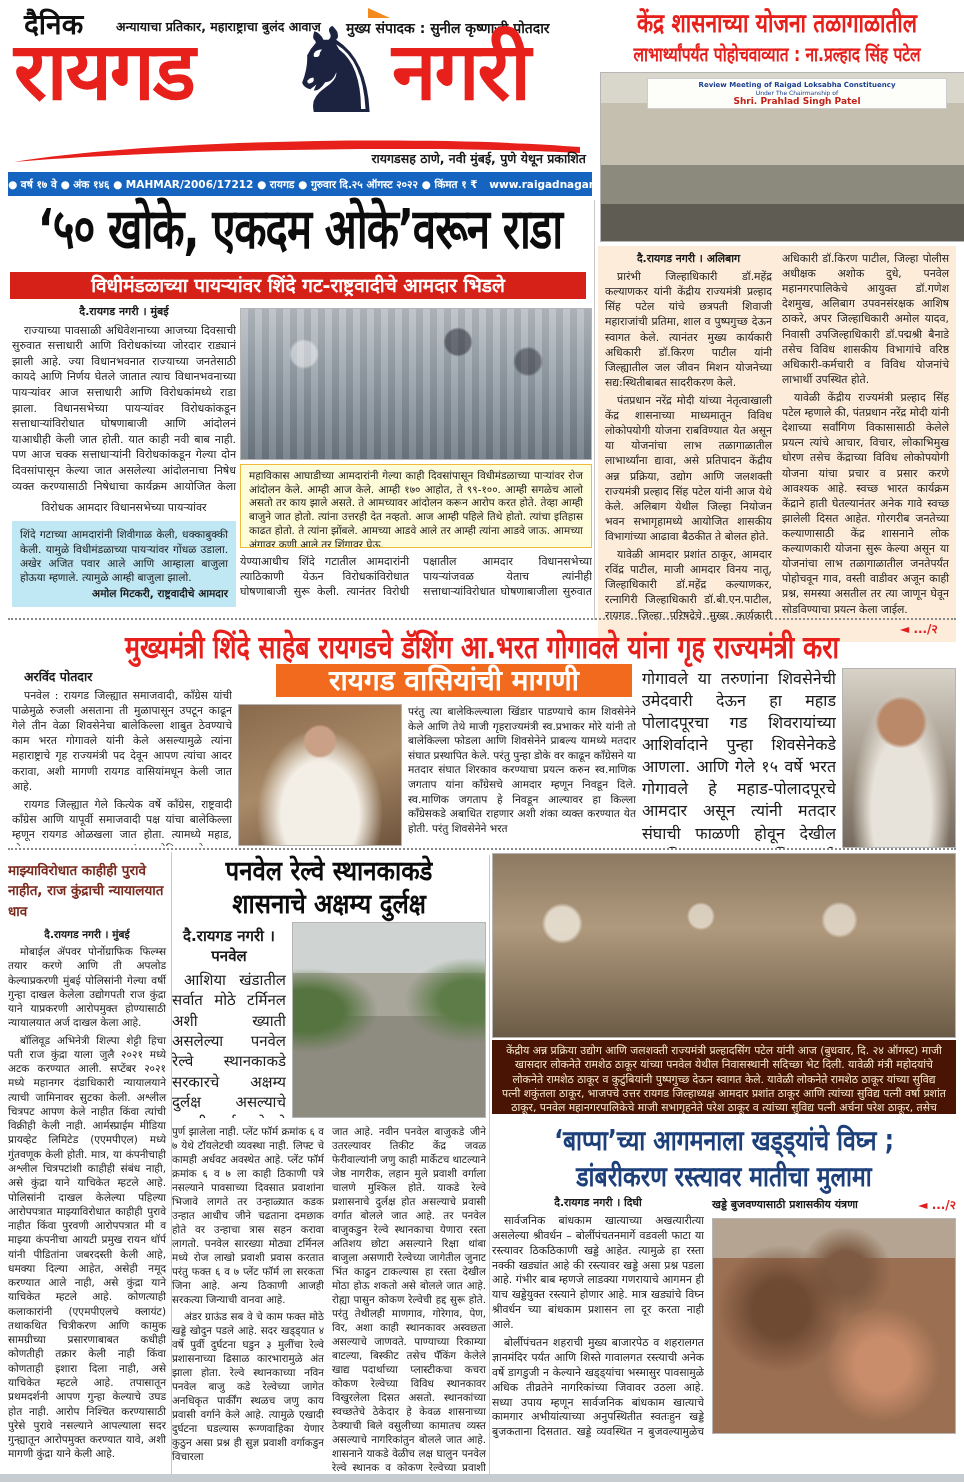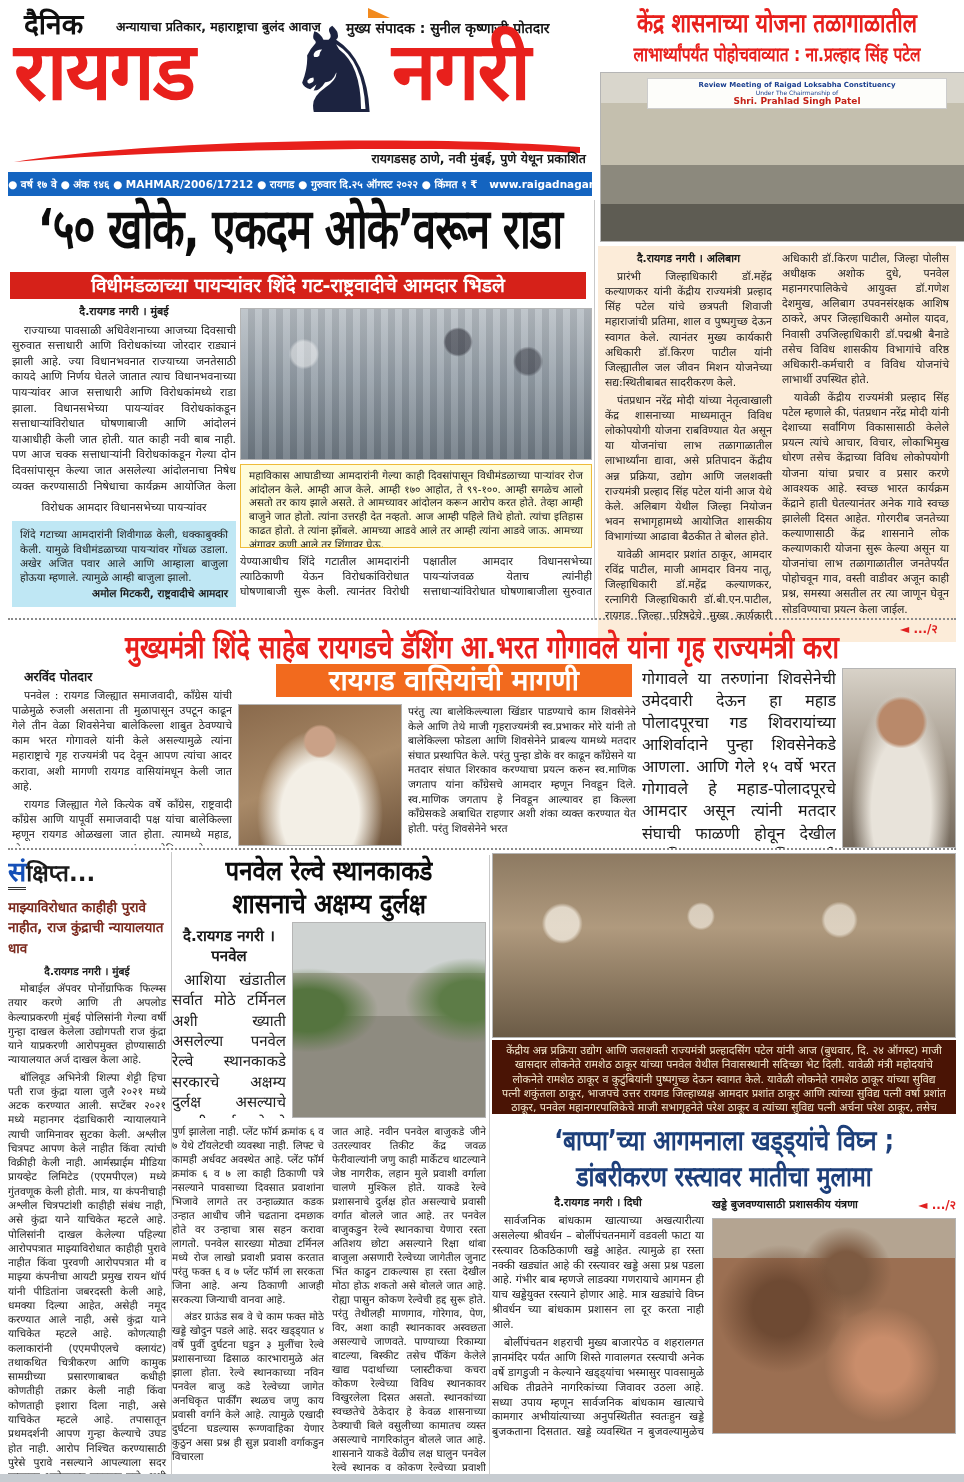--- a/index.html
+++ b/index.html
@@ -225,23 +225,20 @@
     <p class="nodent">परंतु त्या बालेकिल्ल्याला खिंडार पाडण्याचे काम शिवसेनेने केले आणि तेथे माजी गृहराज्यमंत्री स्व.प्रभाकर मोरे यांनी तो बालेकिल्ला फोडला आणि शिवसेनेने प्राबल्य यामध्ये मतदार संघात प्रस्थापित केले. परंतु पुन्हा डोके वर काढून काँग्रेसने या मतदार संघात शिरकाव करण्याचा प्रयत्न करुन स्व.माणिक जगताप यांना काँग्रेसचे आमदार म्हणून निवडून दिले. स्व.माणिक जगताप हे निवडून आल्यावर हा किल्ला काँग्रेसकडे अबाधित राहणार अशी शंका व्यक्त करण्यात येत होती. परंतु शिवसेनेने भरत</p>
   </div>
   <div class="abs gog-col3 jt">
     <p class="nodent">गोगावले या तरुणांना शिवसेनेची उमेदवारी देऊन हा महाड पोलादपूरचा गड शिवरायांच्या आशिर्वादाने पुन्हा शिवसेनेकडे आणला. आणि गेले १५ वर्षे भरत गोगावले हे महाड-पोलादपूरचे आमदार असून त्यांनी मतदार संघाची फाळणी होवून देखील अबाधित राखला आणि त्यांनी माणगाव, महाड, पोलादपूर, म्हसळा असा भाग पिंजून काढून शिवसेनेचे प्राबल्य निर्माण केले. आणि म्हणूनच अशा डॅशिंग विधानसभा सदस्यांना शिंदे साहेब आपण राज्याचे गृहराज्यमंत्री पद देवून पुन्हा रायगड वासियांचा सन्मान करा, अशी मागणी रायगड जिल्ह्यातील शिवसैनिकांकडून केली जात आहे.</p>
   </div>
   <div class="abs photo ph-gogavale gog-photo-gogavale"></div>
 
   <div class="abs dotted" style="left:8px; top:848px; width:948px;"></div>
 
   <div class="abs briefs">
-    <div class="briefs-title">
-      <span class="accent">सं</span><span>क्षिप्त...</span>
-    </div>
     <div class="briefs-head">माझ्याविरोधात काहीही पुरावे नाहीत, राज कुंद्राची न्यायालयात धाव</div>
     <div class="briefs-body jt">
       <p class="dateline">दै.रायगड नगरी । मुंबई</p>
       <p>मोबाईल ॲपवर पोर्नोग्राफिक फिल्म्स तयार करणे आणि ती अपलोड केल्याप्रकरणी मुंबई पोलिसांनी गेल्या वर्षी गुन्हा दाखल केलेला उद्योगपती राज कुंद्रा याने याप्रकरणी आरोपमुक्त होण्यासाठी न्यायालयात अर्ज दाखल केला आहे.</p>
       <p>बॉलिवूड अभिनेत्री शिल्पा शेट्टी हिचा पती राज कुंद्रा याला जुलै २०२१ मध्ये अटक करण्यात आली. सप्टेंबर २०२१ मध्ये महानगर दंडाधिकारी न्यायालयाने त्याची जामिनावर सुटका केली. अश्लील चित्रपट आपण केले नाहीत किंवा त्यांची विक्रीही केली नाही. आर्मस्प्राईम मीडिया प्रायव्हेट लिमिटेड (एएमपीएल) मध्ये गुंतवणूक केली होती. मात्र, या कंपनीचाही अश्लील चित्रपटांशी काहीही संबंध नाही, असे कुंद्रा याने याचिकेत म्हटले आहे. पोलिसांनी दाखल केलेल्या पहिल्या आरोपपत्रात माझ्याविरोधात काहीही पुरावे नाहीत किंवा पुरवणी आरोपपत्रात मी व माझ्या कंपनीचा आयटी प्रमुख रायन थॉर्प यांनी पीडितांना जबरदस्ती केली आहे, धमक्या दिल्या आहेत, असेही नमूद करण्यात आले नाही, असे कुंद्रा याने याचिकेत म्हटले आहे. कोणत्याही कलाकारांनी (एएमपीएलचे क्लायंट) तथाकथित चित्रीकरण आणि कामुक सामग्रीच्या प्रसारणाबाबत कधीही कोणतीही तक्रार केली नाही किंवा कोणताही इशारा दिला नाही, असे याचिकेत म्हटले आहे. तपासातून प्रथमदर्शनी आपण गुन्हा केल्याचे उघड होत नाही. आरोप निश्चित करण्यासाठी पुरेसे पुरावे नसल्याने आपल्याला सदर गुन्ह्यातून आरोपमुक्त करण्यात यावे, अशी मागणी कुंद्रा याने केली आहे.</p>
     </div>
   </div>
 
   <div class="abs panvel-h">
     <div>पनवेल रेल्वे स्थानकाकडे</div>

